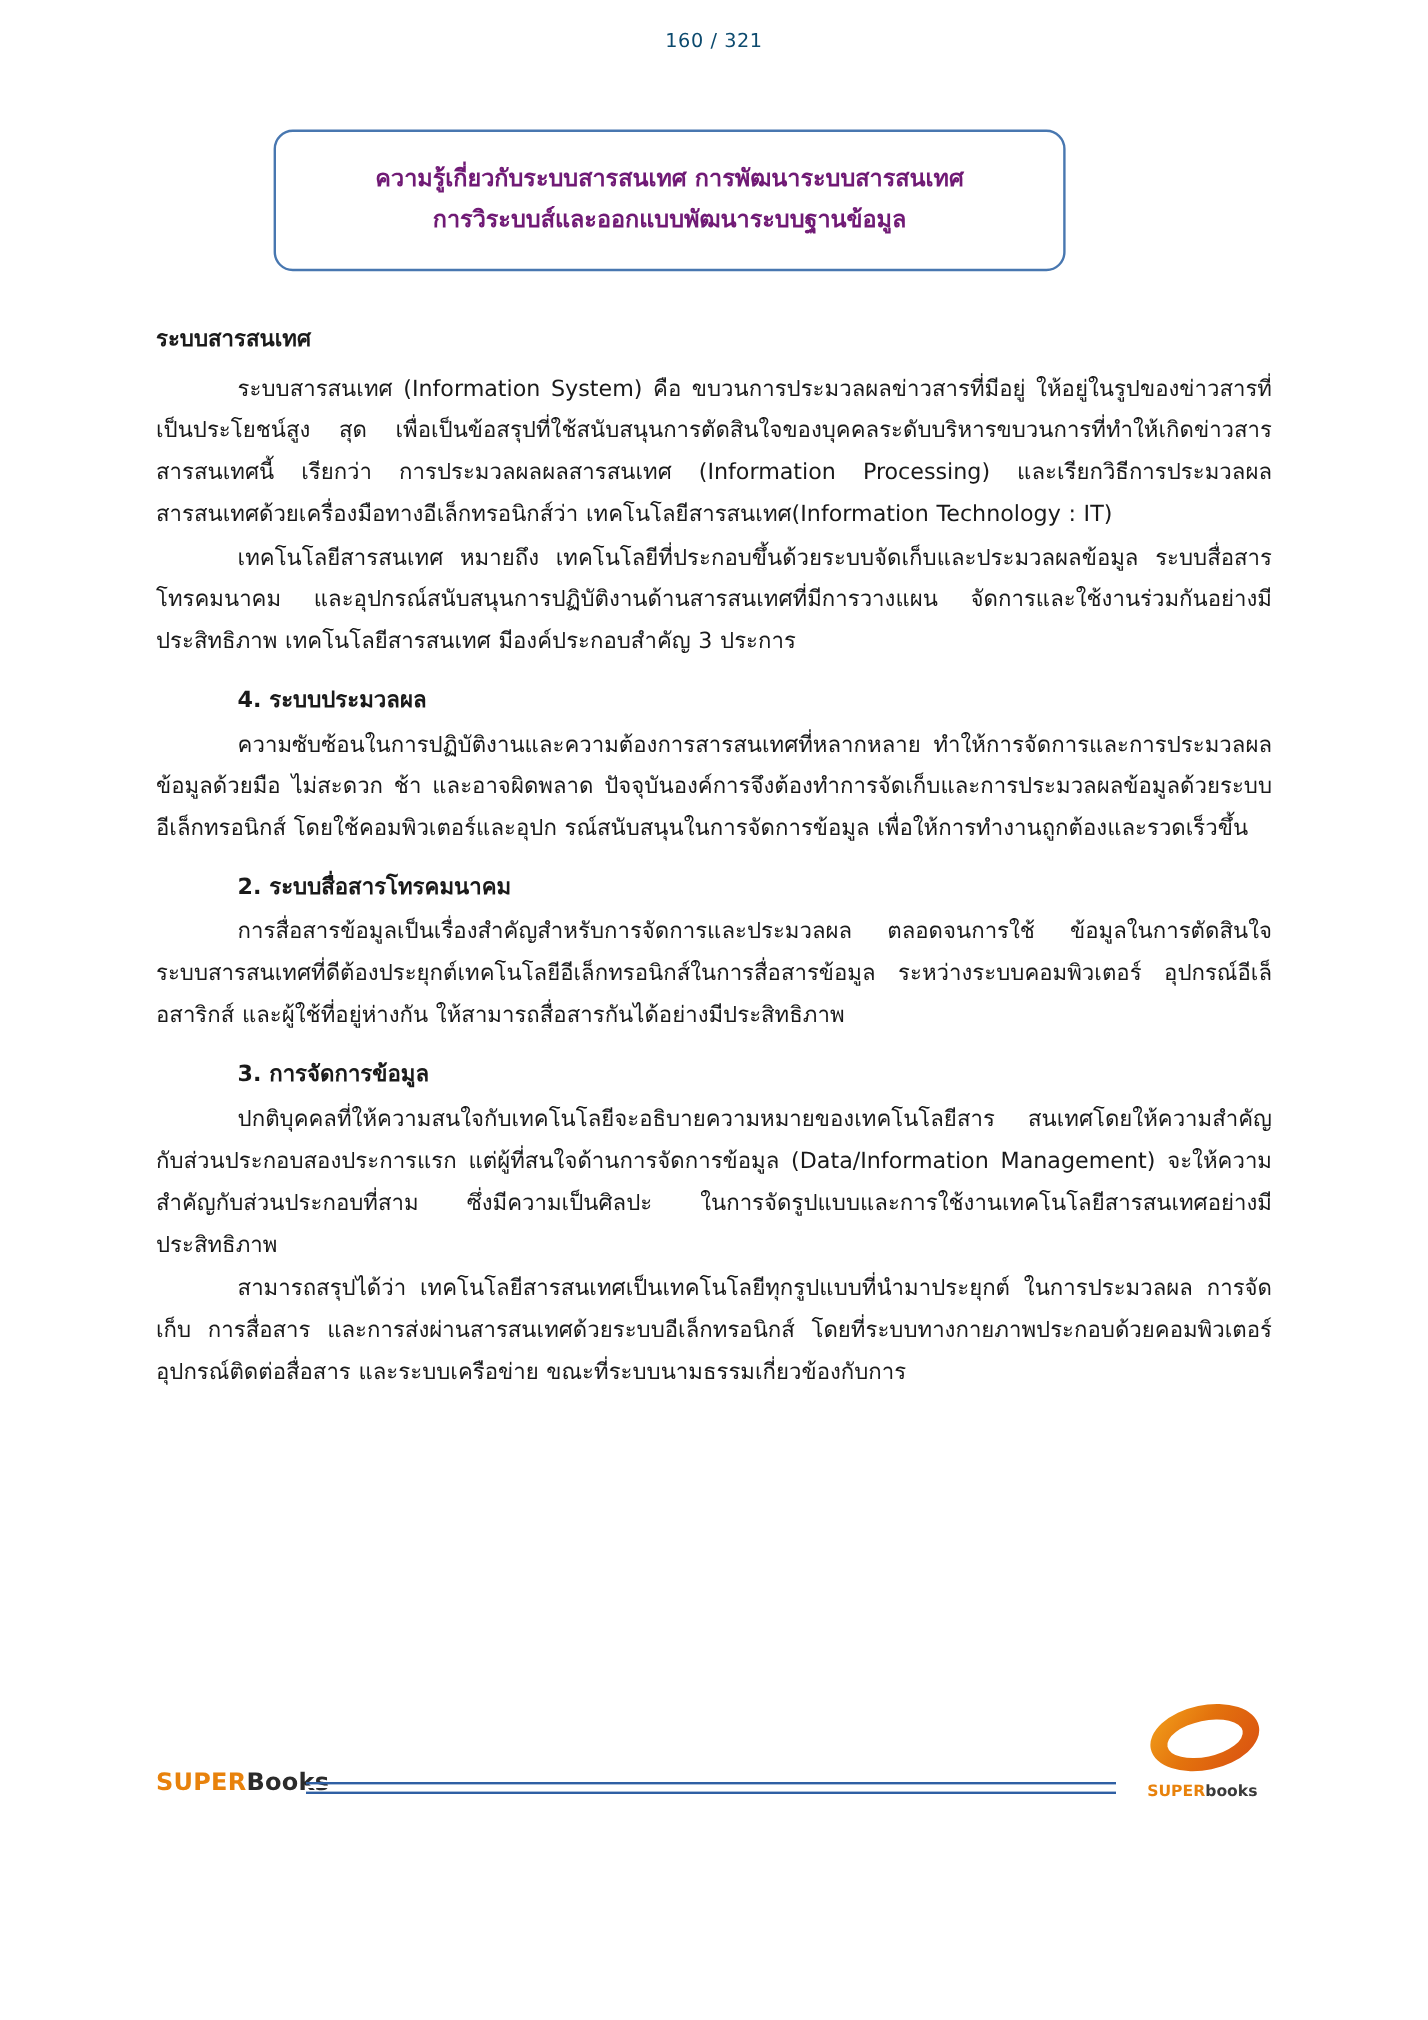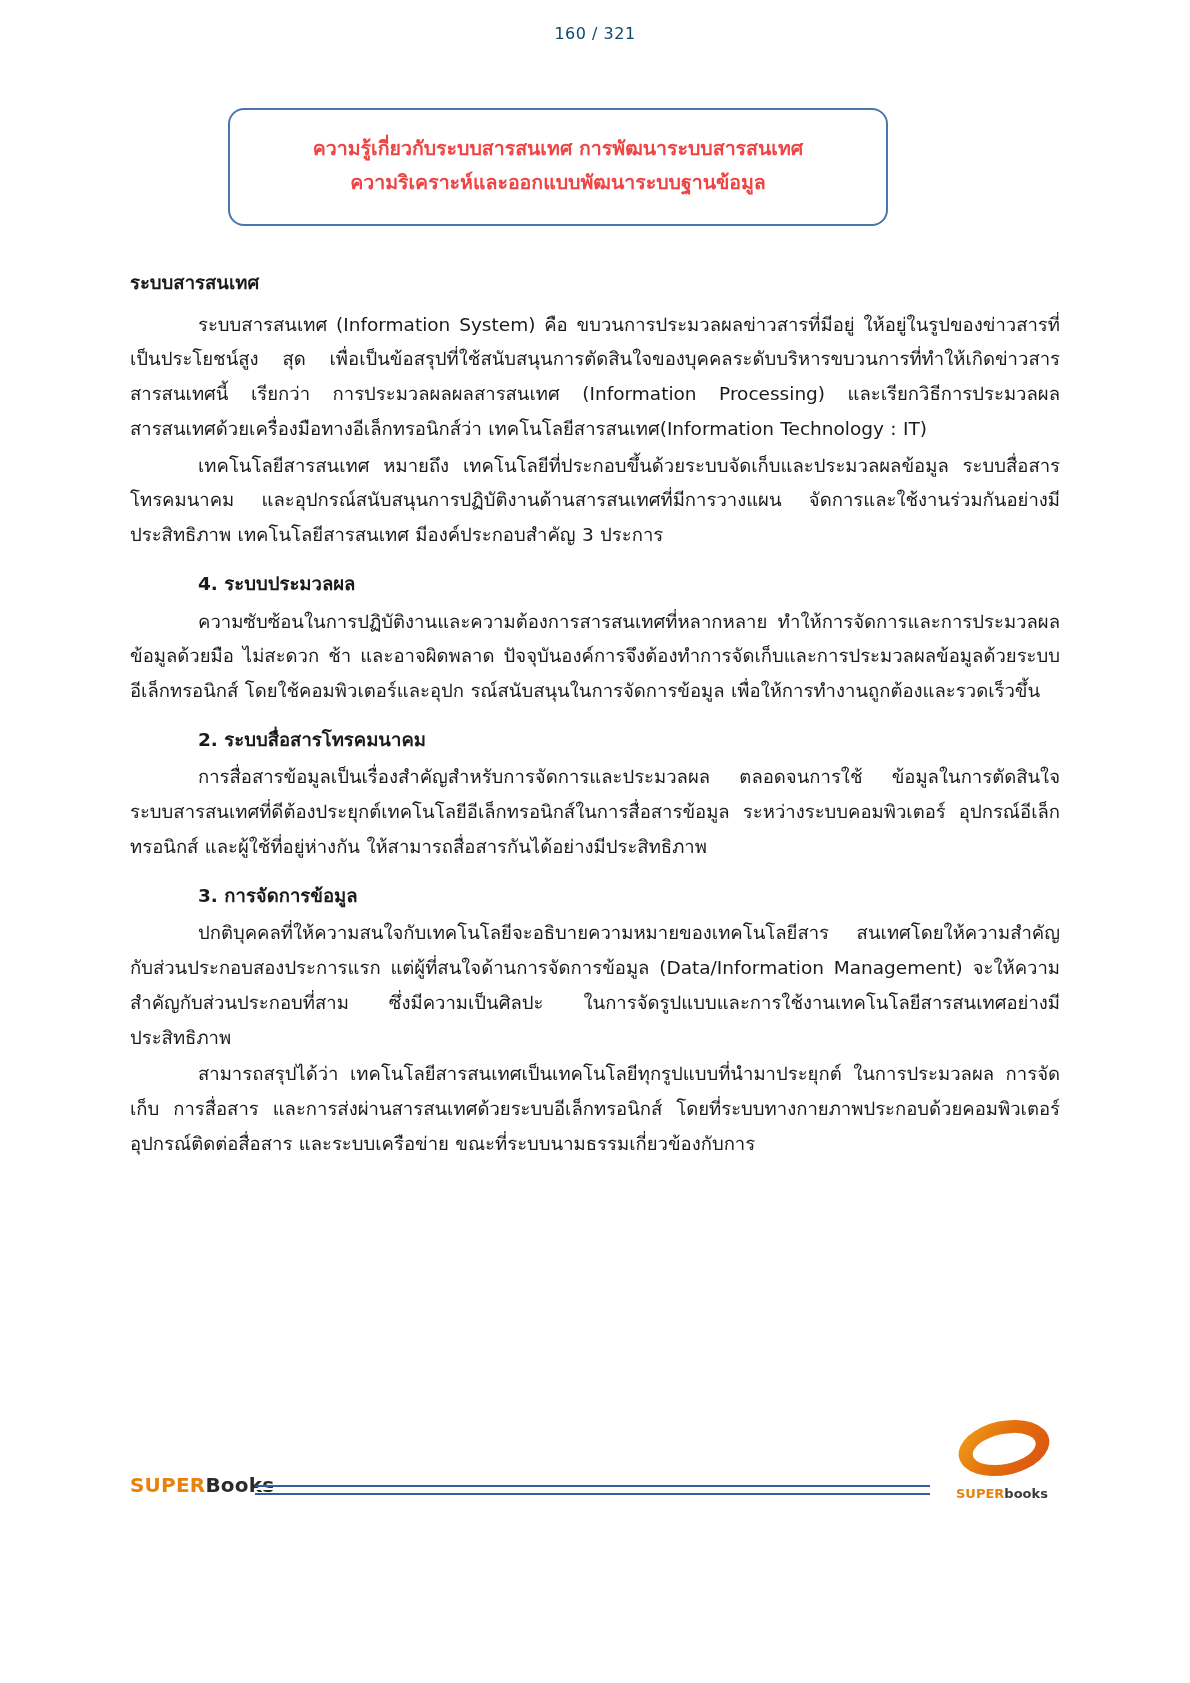--- a/index.html
+++ b/index.html
@@ -38,21 +38,21 @@
     box-sizing: border-box;
     border: 2.5px solid #4877b0;
     border-radius: 16px;
     padding: 22px 18px 24px 18px;
     text-align: center;
   }
   .title-line {
     font-weight: bold;
     font-size: 19.5px;
     line-height: 1.75;
-    color: #ef4444;
+    color: #701a75;
   }
   .content {
     position: absolute;
     top: 268px;
     left: 130px;
     width: 930px;
   }
   .section-head {
     font-weight: bold;
     font-size: 18.5px;
@@ -156,36 +156,36 @@
 </style>
 </head>
 <body>
 
 <div class="page">
 
   <div class="page-indicator">160 / 321</div>
 
   <div class="title-box">
     <div class="title-line">ความรู้เกี่ยวกับระบบสารสนเทศ การพัฒนาระบบสารสนเทศ</div>
-    <div class="title-line">ความริเคราะห์และออกแบบพัฒนาระบบฐานข้อมูล</div>
+    <div class="title-line">การวิระบบส์และออกแบบพัฒนาระบบฐานข้อมูล</div>
   </div>
 
   <div class="content">
 
     <div class="section-head">ระบบสารสนเทศ</div>
 
     <p class="para">ระบบสารสนเทศ (Information System) คือ ขบวนการประมวลผลข่าวสารที่มีอยู่ ให้อยู่ในรูปของข่าวสารที่ เป็นประโยชน์สูง สุด เพื่อเป็นข้อสรุปที่ใช้สนับสนุนการตัดสินใจของบุคคลระดับบริหารขบวนการที่ทำให้เกิดข่าวสารสารสนเทศนี้ เรียกว่า การประมวลผลผลสารสนเทศ (Information Processing) และเรียกวิธีการประมวลผลสารสนเทศด้วยเครื่องมือทางอีเล็กทรอนิกส์ว่า เทคโนโลยีสารสนเทศ(Information Technology : IT)</p>
 
     <p class="para">เทคโนโลยีสารสนเทศ หมายถึง เทคโนโลยีที่ประกอบขึ้นด้วยระบบจัดเก็บและประมวลผลข้อมูล ระบบสื่อสารโทรคมนาคม และอุปกรณ์สนับสนุนการปฏิบัติงานด้านสารสนเทศที่มีการวางแผน จัดการและใช้งานร่วมกันอย่างมีประสิทธิภาพ เทคโนโลยีสารสนเทศ มีองค์ประกอบสำคัญ 3 ประการ</p>
 
     <div class="sub-head">4. ระบบประมวลผล</div>
     <p class="para">ความซับซ้อนในการปฏิบัติงานและความต้องการสารสนเทศที่หลากหลาย ทำให้การจัดการและการประมวลผลข้อมูลด้วยมือ ไม่สะดวก ช้า และอาจผิดพลาด ปัจจุบันองค์การจึงต้องทำการจัดเก็บและการประมวลผลข้อมูลด้วยระบบอีเล็กทรอนิกส์ โดยใช้คอมพิวเตอร์และอุปก รณ์สนับสนุนในการจัดการข้อมูล เพื่อให้การทำงานถูกต้องและรวดเร็วขึ้น</p>
 
     <div class="sub-head">2. ระบบสื่อสารโทรคมนาคม</div>
-    <p class="para">การสื่อสารข้อมูลเป็นเรื่องสำคัญสำหรับการจัดการและประมวลผล ตลอดจนการใช้ ข้อมูลในการตัดสินใจ ระบบสารสนเทศที่ดีต้องประยุกต์เทคโนโลยีอีเล็กทรอนิกส์ในการสื่อสารข้อมูล ระหว่างระบบคอมพิวเตอร์ อุปกรณ์อีเล็กทรอนิกส์ และผู้ใช้ที่อยู่ห่างกัน ให้สามารถสื่อสารกันได้อย่างมีประสิทธิภาพ</p>
+    <p class="para">การสื่อสารข้อมูลเป็นเรื่องสำคัญสำหรับการจัดการและประมวลผล ตลอดจนการใช้ ข้อมูลในการตัดสินใจ ระบบสารสนเทศที่ดีต้องประยุกต์เทคโนโลยีอีเล็กทรอนิกส์ในการสื่อสารข้อมูล ระหว่างระบบคอมพิวเตอร์ อุปกรณ์อีเล็อสาริกส์ และผู้ใช้ที่อยู่ห่างกัน ให้สามารถสื่อสารกันได้อย่างมีประสิทธิภาพ</p>
 
     <div class="sub-head">3. การจัดการข้อมูล</div>
     <p class="para">ปกติบุคคลที่ให้ความสนใจกับเทคโนโลยีจะอธิบายความหมายของเทคโนโลยีสาร สนเทศโดยให้ความสำคัญกับส่วนประกอบสองประการแรก แต่ผู้ที่สนใจด้านการจัดการข้อมูล (Data/Information Management) จะให้ความสำคัญกับส่วนประกอบที่สาม ซึ่งมีความเป็นศิลปะ ในการจัดรูปแบบและการใช้งานเทคโนโลยีสารสนเทศอย่างมีประสิทธิภาพ</p>
 
     <p class="para tight">สามารถสรุปได้ว่า เทคโนโลยีสารสนเทศเป็นเทคโนโลยีทุกรูปแบบที่นำมาประยุกต์ ในการประมวลผล การจัดเก็บ การสื่อสาร และการส่งผ่านสารสนเทศด้วยระบบอีเล็กทรอนิกส์ โดยที่ระบบทางกายภาพประกอบด้วยคอมพิวเตอร์ อุปกรณ์ติดต่อสื่อสาร และระบบเครือข่าย ขณะที่ระบบนามธรรมเกี่ยวข้องกับการ</p>
 
   </div>
 
   <div class="footer">
     <div class="footer-brand">

